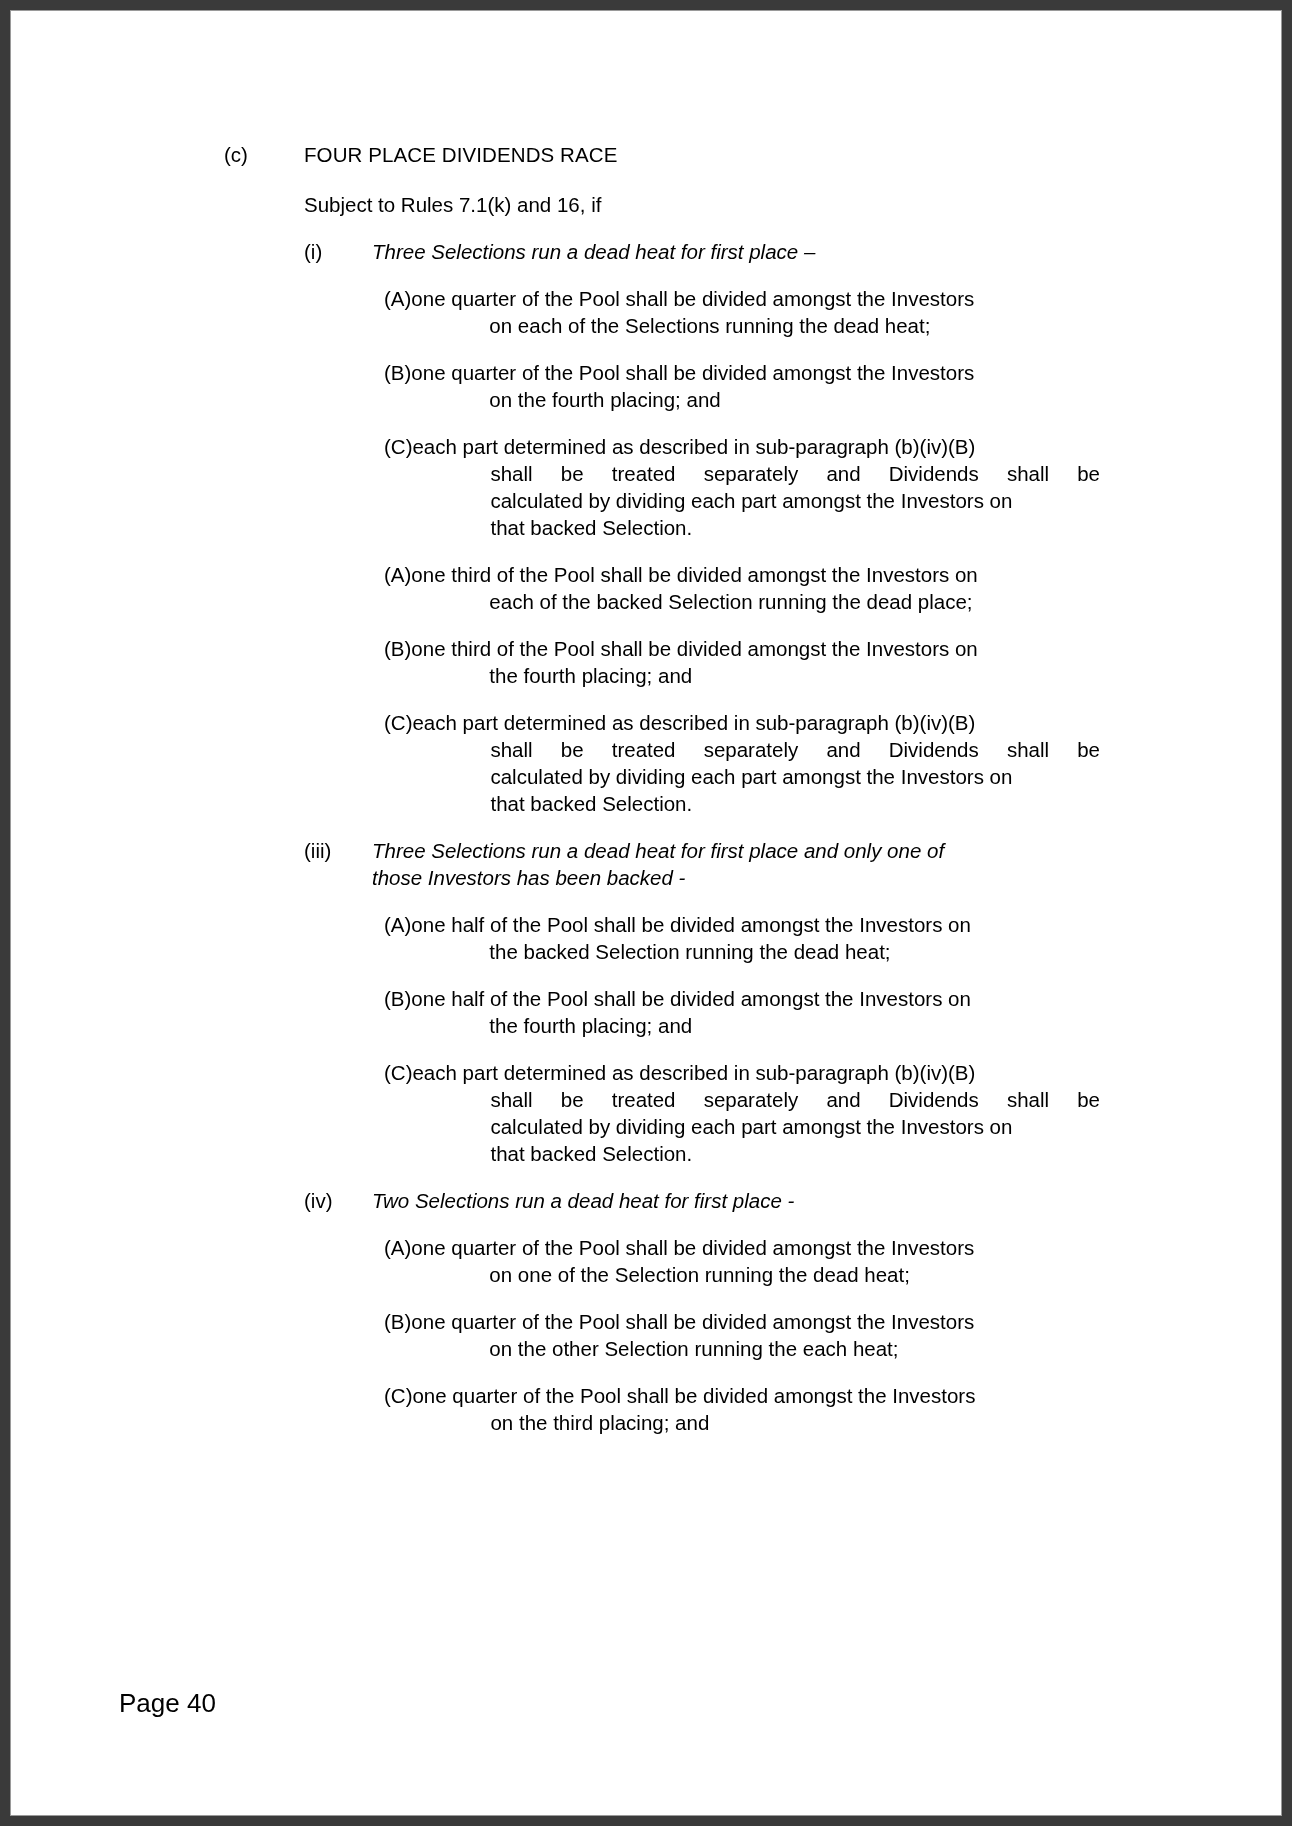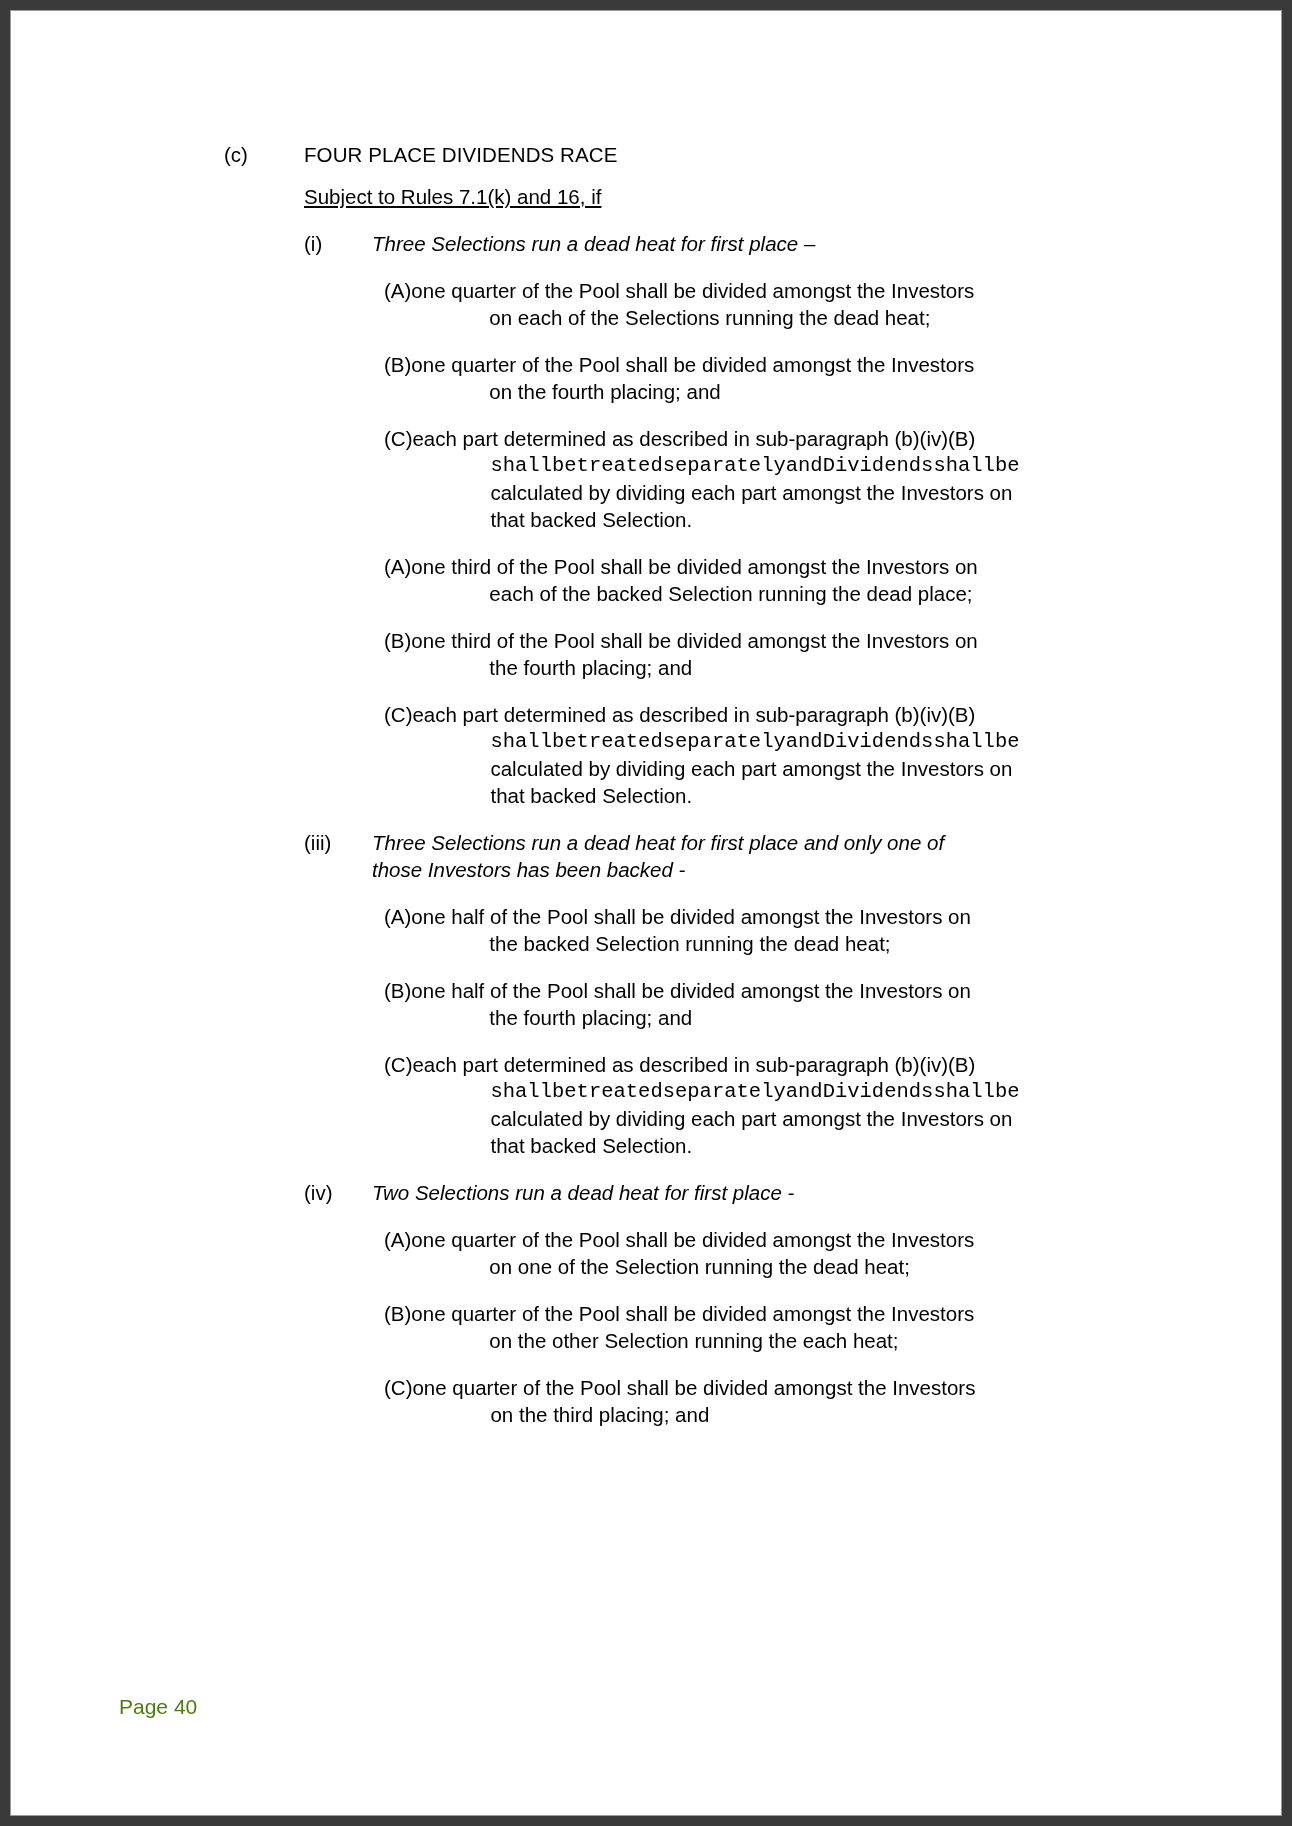--- a/index.html
+++ b/index.html
@@ -54,22 +54,21 @@
     width: 80px;
     flex: 0 0 80px;
   }
   .clause-title {
     flex: 1 1 auto;
     letter-spacing: 0.1px;
   }
 
   .lead-in {
     margin-left: 80px;
-    margin-top: 15px;
-    text-decoration: underline;
+    margin-top: 23px;
   }
 
   
   .item {
     margin-top: 20px;
     margin-left: 80px;
     display: flex;
     align-items: flex-start;
   }
   .item-marker {
@@ -103,33 +102,32 @@
   .sub-body .line {
     display: block;
   }
   .sub-body .line.ind {
     padding-left: 78px;
   }
   
   .sub-body .line.just {
     padding-left: 78px;
     display: flex;
-    justify-content: flex-start;
-    font-family: Liberation Mono, monospace;
+    justify-content: space-between;
   }
   .sub-body .line.just > span {
     white-space: pre;
   }
 
   .footer {
     position: absolute;
     left: 108px;
     bottom: 96px;
-    font-size: 21px;
-    color: #4d7c0f;
+    font-size: 26px;
+    color: #000000;
   }
 </style>
 </head>
 <body>
 
 <div class="page-frame">
   <div class="page-sheet">
     <div class="page-body">
       <div class="content-col">
 

